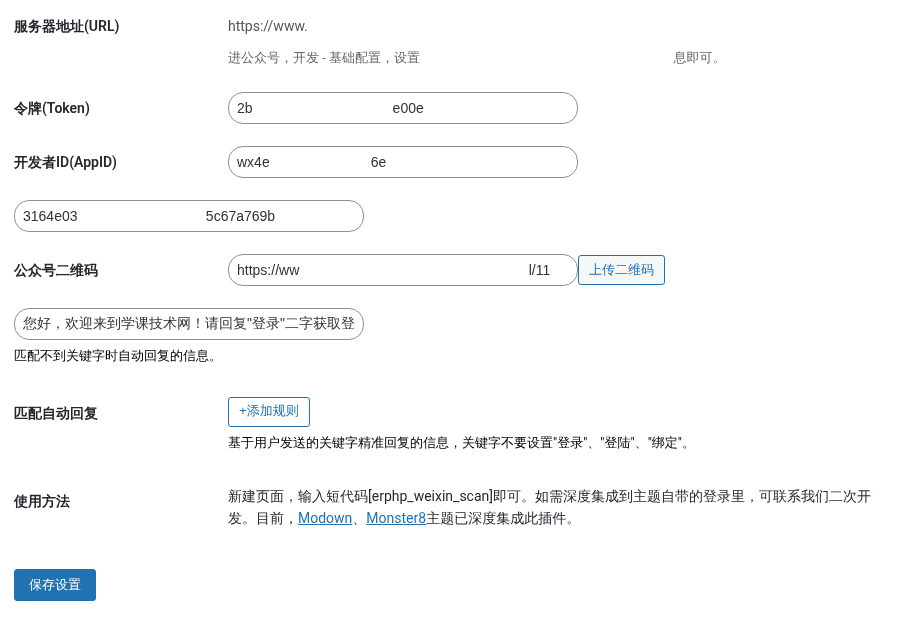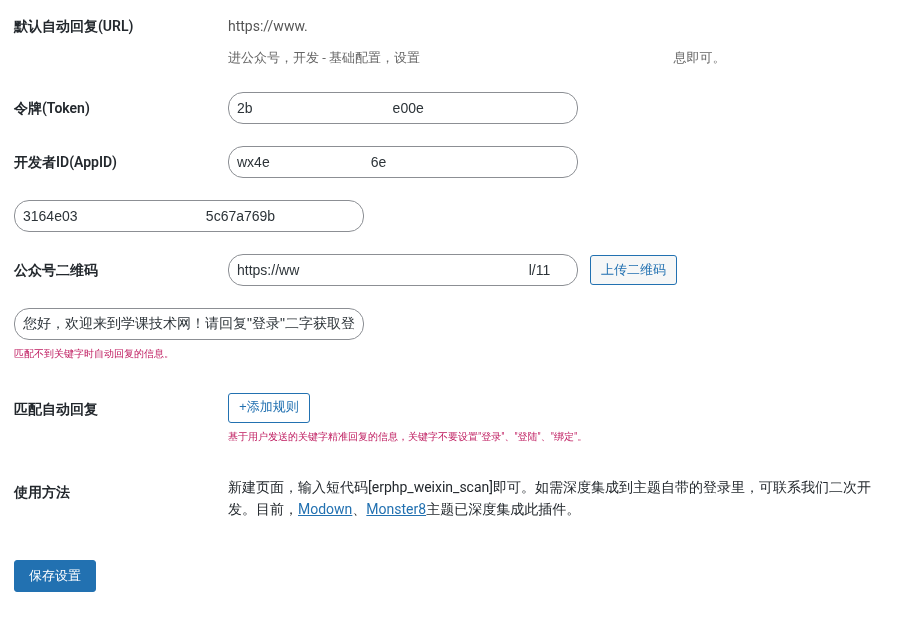--- a/index.html
+++ b/index.html
@@ -44,43 +44,42 @@
     }
     .description {
       font-size: 13px;
       color: #666;
       margin-top: 6px;
       margin-left: 214px;
       margin-bottom: 24px;
       line-height: 1.5;
     }
     .description-inline {
-      font-size: 10px;
-      color: #be185d;
+      font-size: 13px;
+      color: #000000;
       margin-top: 6px;
       line-height: 1.5;
     }
     input[type="text"].regular-text {
       width: 350px;
       padding: 4px 8px;
       font-size: 14px;
       line-height: 1.6;
       border: 1px solid #8c8f94;
       border-radius: 15px;
       background: #fff;
       color: #2c3338;
       height: 32px;
     }
     .qr-row .regular-text {
       width: 350px;
     }
     .field-inline {
       display: flex;
       align-items: center;
-      gap: 12px;
     }
     .button-secondary {
       display: inline-block;
       padding: 0 10px;
       height: 30px;
       line-height: 28px;
       font-size: 13px;
       color: #2271b1;
       background: #f6f7f7;
       border: 1px solid #2271b1;
@@ -129,21 +128,21 @@
       cursor: pointer;
     }
   </style>
 </head>
 <body>
 
 <div class="form-table">
 
   
   <div class="form-row with-desc">
-    <div class="label-col">默认自动回复(URL)</div>
+    <div class="label-col">服务器地址(URL)</div>
     <div class="field-col">
       <div class="readonly-value">https://www.</div>
     </div>
   </div>
   <div class="description">
     <span>进公众号，开发 - 基础配置，设置</span>
     <span style="color:#ccc;">　　　　　　　　　　　　　　　　　　　</span>
     <span>息即可。</span>
   </div>
 

